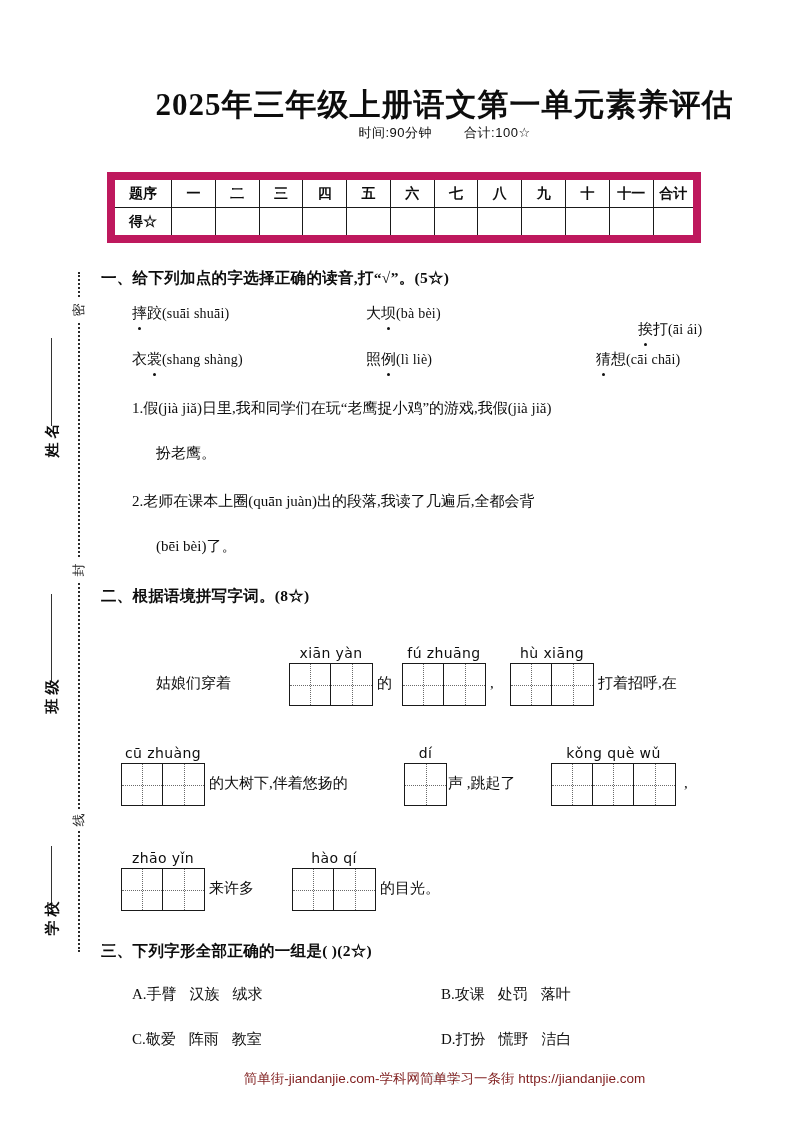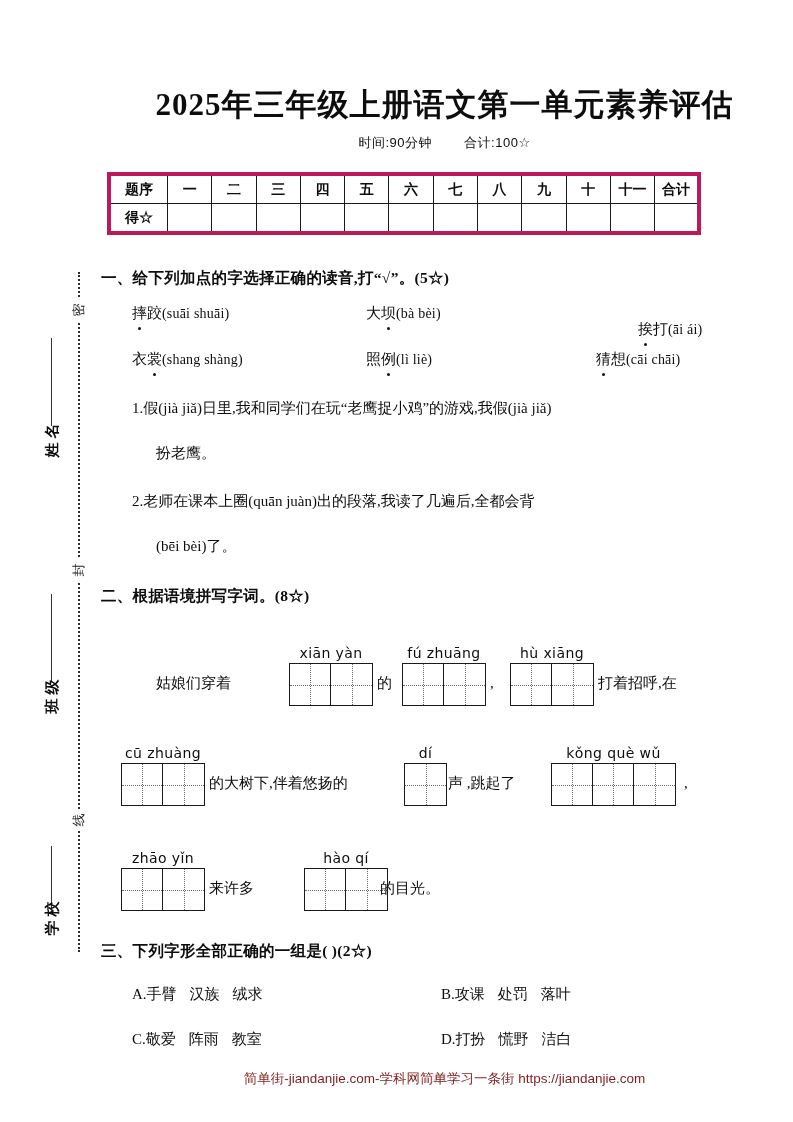--- a/index.html
+++ b/index.html
@@ -80,37 +80,37 @@
     width: 697px;
     text-align: center;
     font-size: 31px;
     font-weight: bold;
     letter-spacing: 1px;
     font-family: "Liberation Serif", "DejaVu Serif", serif;
     white-space: nowrap;
   }
   .subtitle {
     position: absolute;
-    left: 0; top: 134px;
+    left: 0; top: 124px;
     width: 697px;
     text-align: center;
     font-size: 13px;
     font-family: "Liberation Sans", "DejaVu Sans", sans-serif;
     letter-spacing: 0.5px;
   }
   .subtitle span { margin: 0 14px; }
 
   
   .score-table {
     position: absolute;
     left: 11px; top: 172px;
     width: 594px;
     border-collapse: collapse;
     table-layout: fixed;
-    border: 4px solid #be185d;
+    border: 8px solid #be185d;
   }
   .score-table td {
     border: 1px solid #1a1a1a;
     height: 27px;
     text-align: center;
     vertical-align: middle;
     font-size: 14px;
     font-weight: bold;
     font-family: "Liberation Serif", "DejaVu Serif", serif;
     padding: 0;
@@ -381,21 +381,21 @@
   <div class="inline-text" style="left:588px; top:763px;">,</div>
 
   <div class="tz-group" style="left:25px; top:849px;">
     <div class="tz-pinyin">zhāo  yǐn</div>
     <div class="tz-boxes">
       <div class="tz-cell"></div>
       <div class="tz-cell"></div>
     </div>
   </div>
   <div class="inline-text" style="left:113px; top:868px;">来许多</div>
-  <div class="tz-group" style="left:196px; top:849px;margin-left:12px;">
+  <div class="tz-group" style="left:196px; top:849px;">
     <div class="tz-pinyin">hào   qí</div>
     <div class="tz-boxes">
       <div class="tz-cell"></div>
       <div class="tz-cell"></div>
     </div>
   </div>
   <div class="inline-text" style="left:284px; top:868px;">的目光。</div>
 
   <div class="q-head" style="left:5px; top:941px;">三、下列字形全部正确的一组是(      )(2☆)</div>
 

